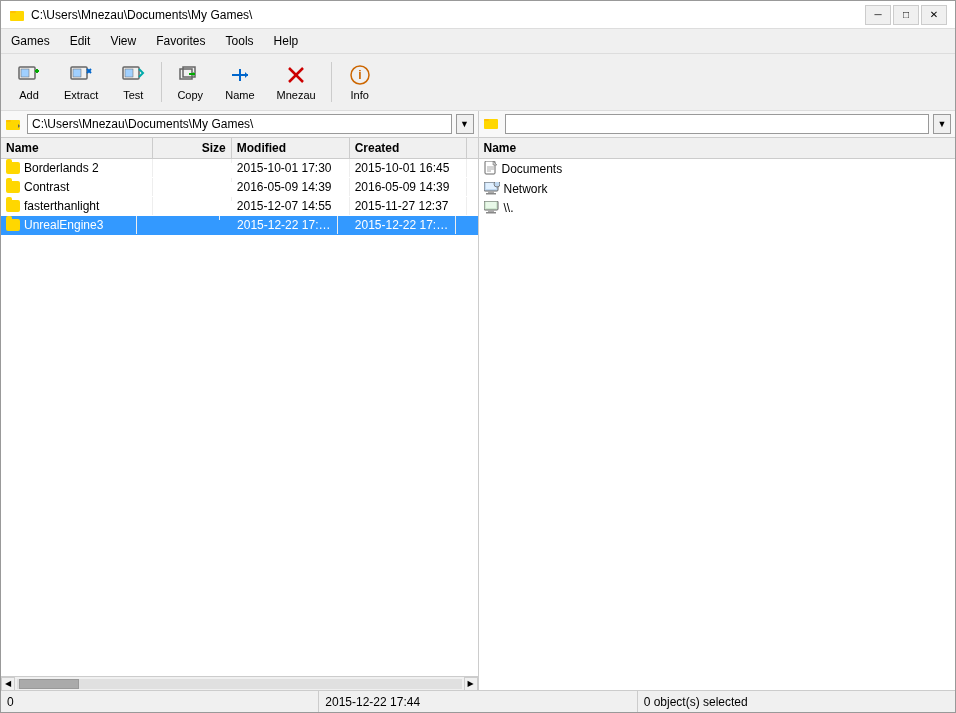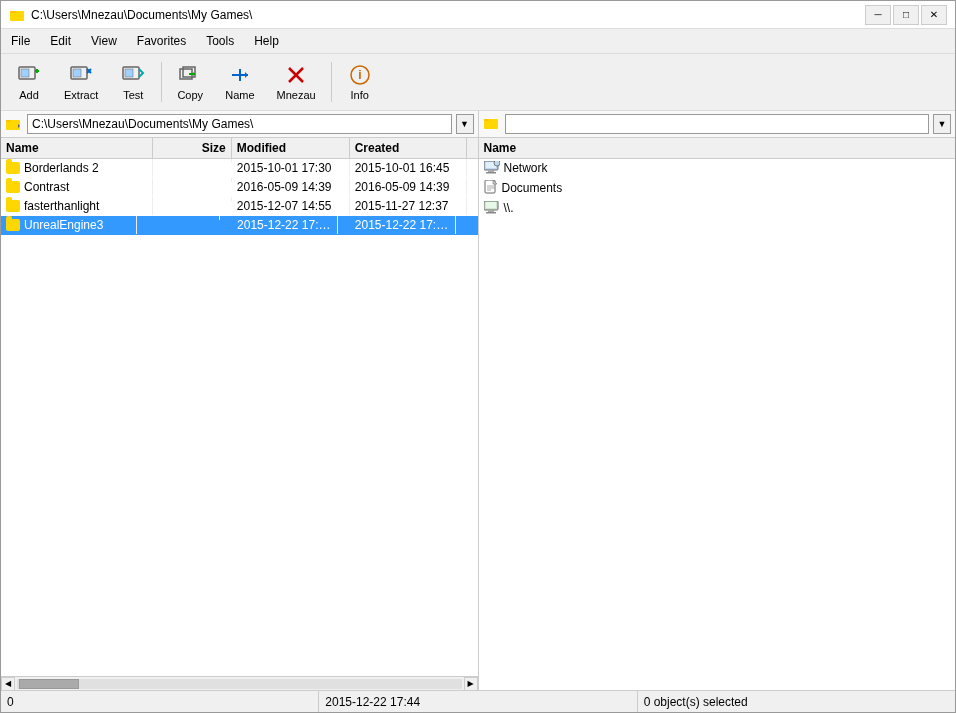--- a/index.html
+++ b/index.html
@@ -273,21 +273,21 @@
       <span class="title-bar-text">C:\Users\Mnezau\Documents\My Games\</span>
     </div>
     <div class="title-bar-controls">
       <button class="title-btn">─</button>
       <button class="title-btn">□</button>
       <button class="title-btn close">✕</button>
     </div>
   </div>
 
   <div class="menu-bar">
-    <div class="menu-item">File</div>
+    <div class="menu-item">Games</div>
     <div class="menu-item">Edit</div>
     <div class="menu-item">View</div>
     <div class="menu-item">Favorites</div>
     <div class="menu-item">Tools</div>
     <div class="menu-item">Help</div>
   </div>
 
   <div class="toolbar">
 
     <div class="toolbar-btn">
@@ -452,49 +452,49 @@
         <div class="scroll-btn">▶</div>
       </div>
     </div>
 
     <div class="panel">
       <div class="panel-header">
         <div class="col-name-right">Name</div>
       </div>
       <div class="panel-body">
 
+
+        <div class="file-row">
+          <div class="file-cell name-right">
+            <svg width="14" height="16" viewBox="0 0 14 16">
+              <rect x="1" y="0" width="10" height="13" fill="#fff" stroke="#666" stroke-width="1" rx="1"></rect>
+              <polygon points="9,0 13,4 9,4" fill="#ccc" stroke="#666" stroke-width="0.5"></polygon>
+              <line x1="3" y1="6" x2="10" y2="6" stroke="#aaa" stroke-width="1"></line>
+              <line x1="3" y1="8" x2="10" y2="8" stroke="#aaa" stroke-width="1"></line>
+              <line x1="3" y1="10" x2="7" y2="10" stroke="#aaa" stroke-width="1"></line>
+            </svg>
+            <span>Documents</span>
+          </div>
+        </div>
 
         <div class="file-row">
           <div class="file-cell name-right">
             <svg width="16" height="14" viewBox="0 0 16 14">
               <rect x="0" y="0" width="14" height="9" fill="#c0d8f0" stroke="#666" stroke-width="1" rx="1"></rect>
               <rect x="2" y="1" width="10" height="6" fill="#e0f0ff"></rect>
               <rect x="4" y="9" width="6" height="2" fill="#aaa"></rect>
               <rect x="2" y="11" width="10" height="1.5" fill="#888"></rect>
               <circle cx="13" cy="2" r="3" fill="#c0d8f0" stroke="#666" stroke-width="0.8"></circle>
             </svg>
             <span>Network</span>
           </div>
         </div>
 
         <div class="file-row">
           <div class="file-cell name-right">
-            <svg width="14" height="16" viewBox="0 0 14 16">
-              <rect x="1" y="0" width="10" height="13" fill="#fff" stroke="#666" stroke-width="1" rx="1"></rect>
-              <polygon points="9,0 13,4 9,4" fill="#ccc" stroke="#666" stroke-width="0.5"></polygon>
-              <line x1="3" y1="6" x2="10" y2="6" stroke="#aaa" stroke-width="1"></line>
-              <line x1="3" y1="8" x2="10" y2="8" stroke="#aaa" stroke-width="1"></line>
-              <line x1="3" y1="10" x2="7" y2="10" stroke="#aaa" stroke-width="1"></line>
-            </svg>
-            <span>Documents</span>
-          </div>
-        </div>
-
-        <div class="file-row">
-          <div class="file-cell name-right">
             <svg width="16" height="14" viewBox="0 0 16 14">
               <rect x="0" y="0" width="14" height="9" fill="#d0e8d0" stroke="#666" stroke-width="1" rx="1"></rect>
               <rect x="2" y="1" width="10" height="6" fill="#e8f8e8"></rect>
               <rect x="4" y="9" width="6" height="2" fill="#aaa"></rect>
               <rect x="2" y="11" width="10" height="1.5" fill="#888"></rect>
             </svg>
             <span>\\.</span>
           </div>
         </div>
       </div>

